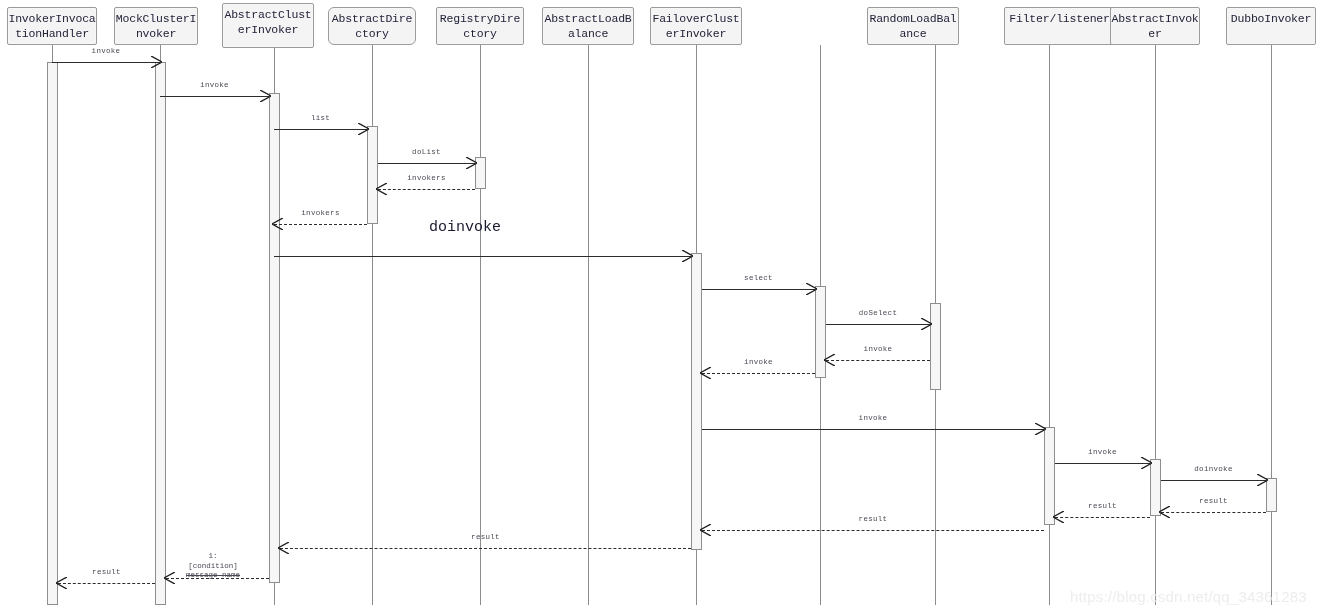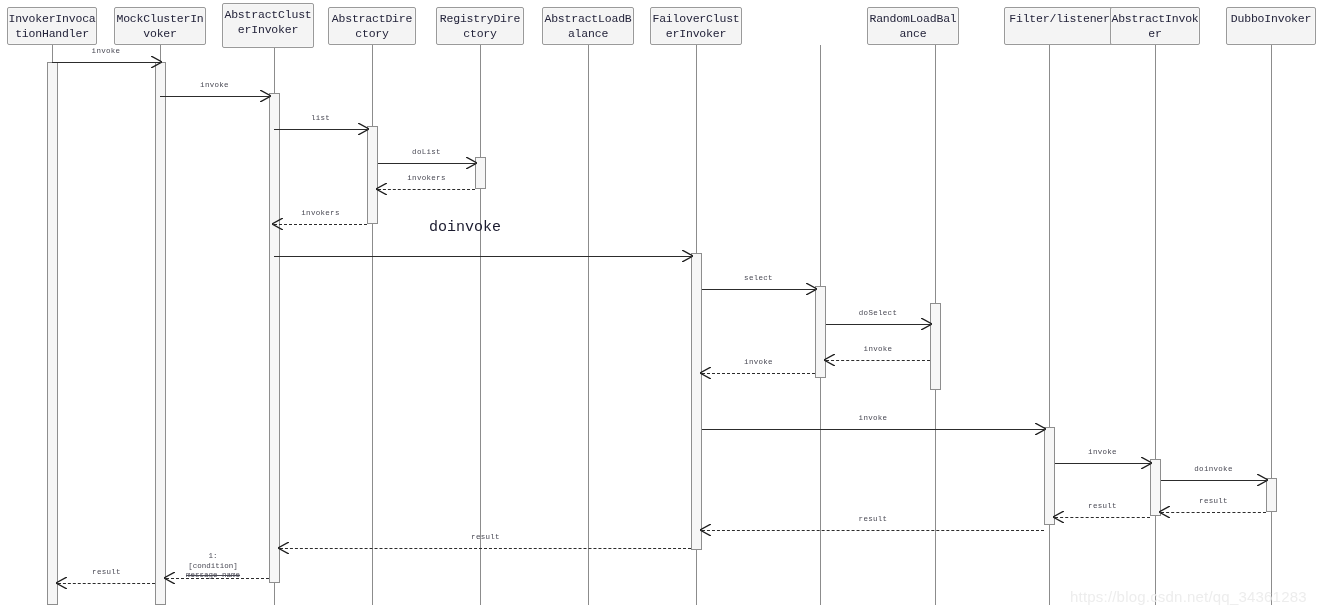--- a/index.html
+++ b/index.html
@@ -108,23 +108,23 @@
     color: #ededed;
     white-space: nowrap;
     letter-spacing: 0.2px;
   }
 </style>
 </head>
 <body>
 
 <div id="diagram">
     <div class="participant" style="left: 7px; top: 7px; width: 90px; height: 38px;">InvokerInvocationHandler</div>
-    <div class="participant" style="left: 114px; top: 7px; width: 92px; height: 38px;">MockClusterInvoker</div>
+    <div class="participant" style="left: 114px; top: 7px; width: 84px; height: 38px;">MockClusterInvoker</div>
     <div class="participant" style="left: 222px; top: 3px; width: 92px; height: 45px; text-align: center;">AbstractClusterInvoker</div>
-    <div class="participant" style="left: 328px; top: 7px; width: 88px; height: 38px;">AbstractDirectory</div>
+    <div class="participant" style="left: 328px; top: 7px; width: 88px; height: 38px; border-radius: 6px;">AbstractDirectory</div>
     <div class="participant" style="left: 436px; top: 7px; width: 88px; height: 38px;">RegistryDirectory</div>
     <div class="participant" style="left: 542px; top: 7px; width: 92px; height: 38px;">AbstractLoadBalance</div>
     <div class="participant" style="left: 650px; top: 7px; width: 92px; height: 38px;">FailoverClusterInvoker</div>
     <div class="participant" style="left: 867px; top: 7px; width: 92px; height: 38px;">RandomLoadBalance</div>
     <div class="participant" style="left: 1004px; top: 7px; width: 111px; height: 38px;">Filter/listener</div>
     <div class="participant" style="left: 1110px; top: 7px; width: 90px; height: 38px;">AbstractInvoker</div>
     <div class="participant" style="left: 1226px; top: 7px; width: 90px; height: 38px;">DubboInvoker</div>
     <div class="lifeline" style="left: 52px; top: 45px; height: 560px;"></div>
     <div class="lifeline" style="left: 160px; top: 45px; height: 560px;"></div>
     <div class="lifeline" style="left: 274px; top: 48px; height: 557px;"></div>

